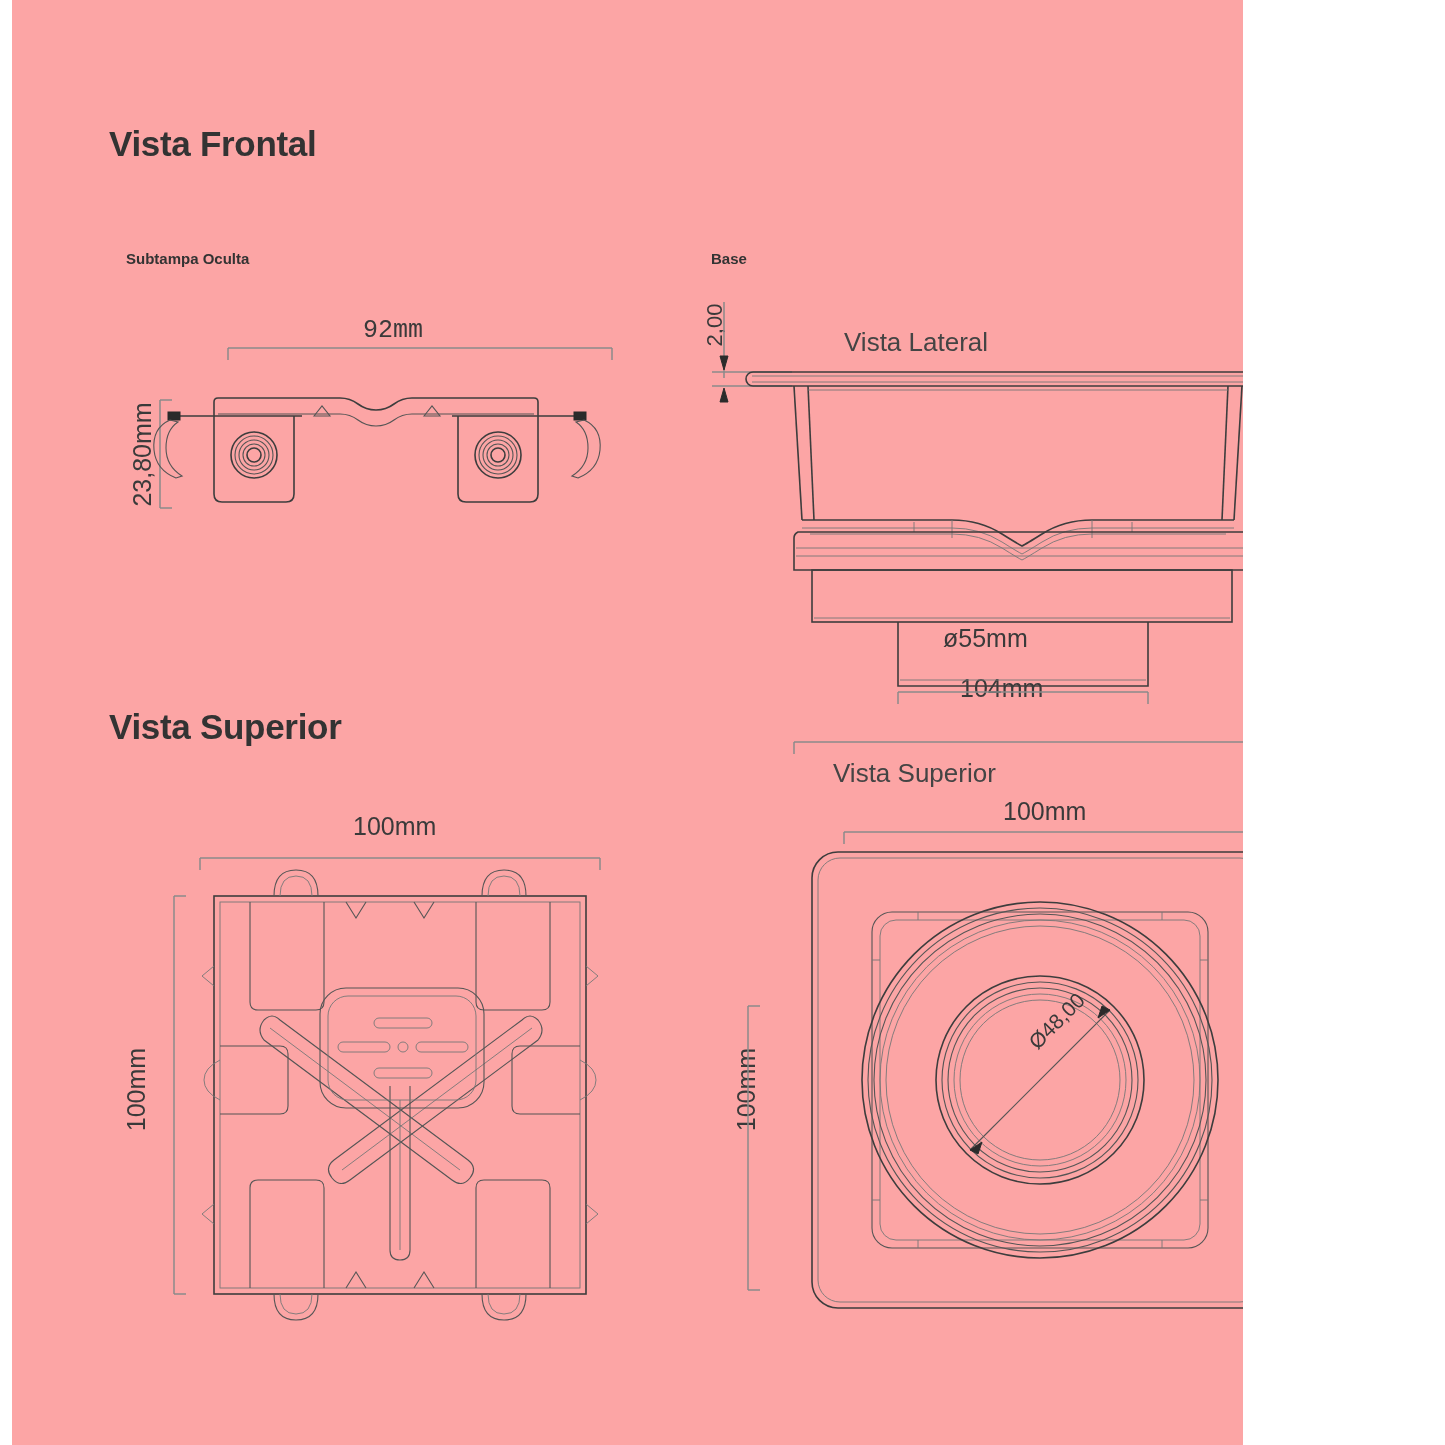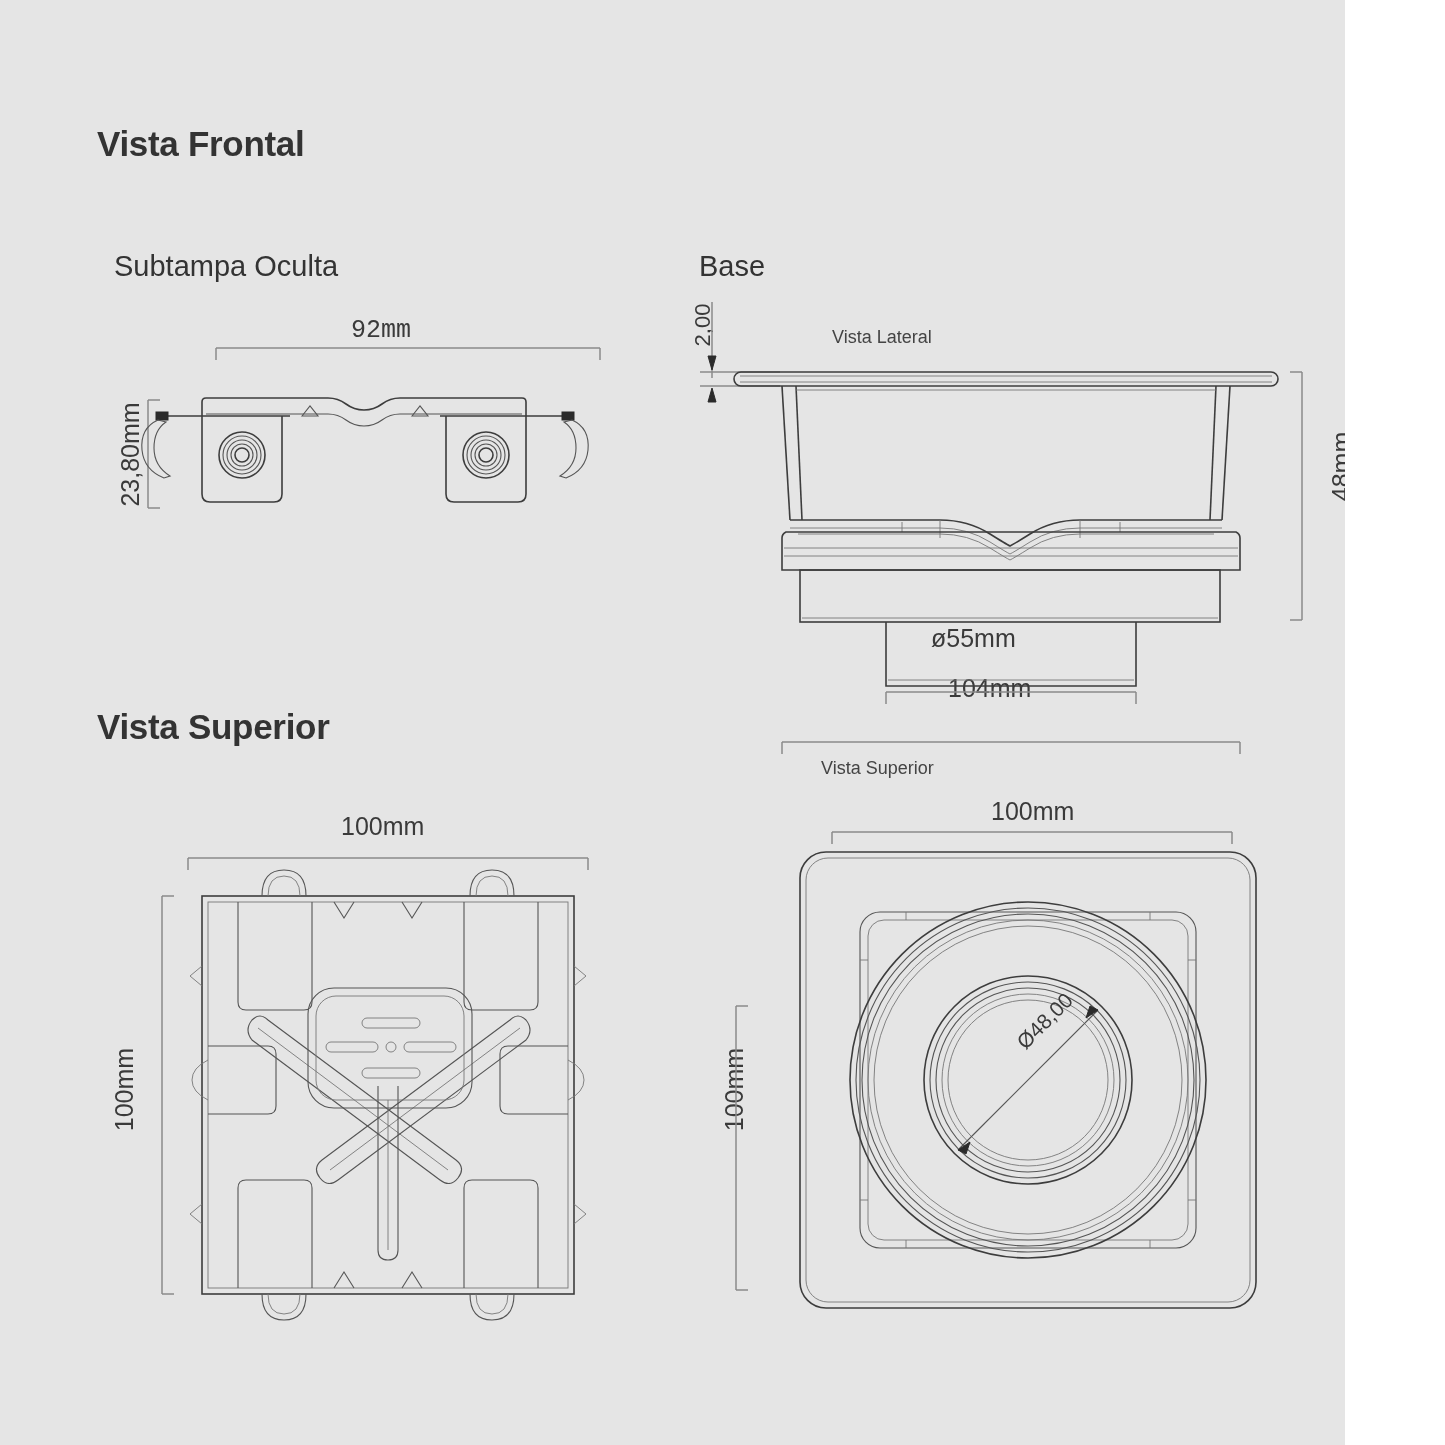--- a/index.html
+++ b/index.html
@@ -2,45 +2,46 @@
 <html><head>
 <meta charset="utf-8">
 <style>
   html, body {
     margin: 0;
     padding: 0;
     background: #ffffff;
   }
   #page {
     position: relative;
-    width: 1345px;
+    width: 1231px;
     height: 1445px;
-    background: #e5e5e5;
+    background: #fca5a5;
     font-family: "Liberation Sans", sans-serif;
     overflow: hidden;
+    margin-left: 12px;
   }
   .section-title {
     position: absolute;
     font-weight: bold;
     font-size: 35px;
     color: #333333;
     letter-spacing: -0.3px;
     white-space: nowrap;
   }
   .sub-title {
     position: absolute;
-    font-weight: normal;
-    font-size: 29px;
+    font-weight: bold;
+    font-size: 15px;
     color: #333333;
     white-space: nowrap;
   }
   .view-label {
     position: absolute;
     font-weight: normal;
-    font-size: 18px;
+    font-size: 26px;
     color: #444444;
     white-space: nowrap;
   }
   .dim-label {
     position: absolute;
     font-size: 25px;
     color: #3a3a3a;
     white-space: nowrap;
   }
   .dim-label.small {

